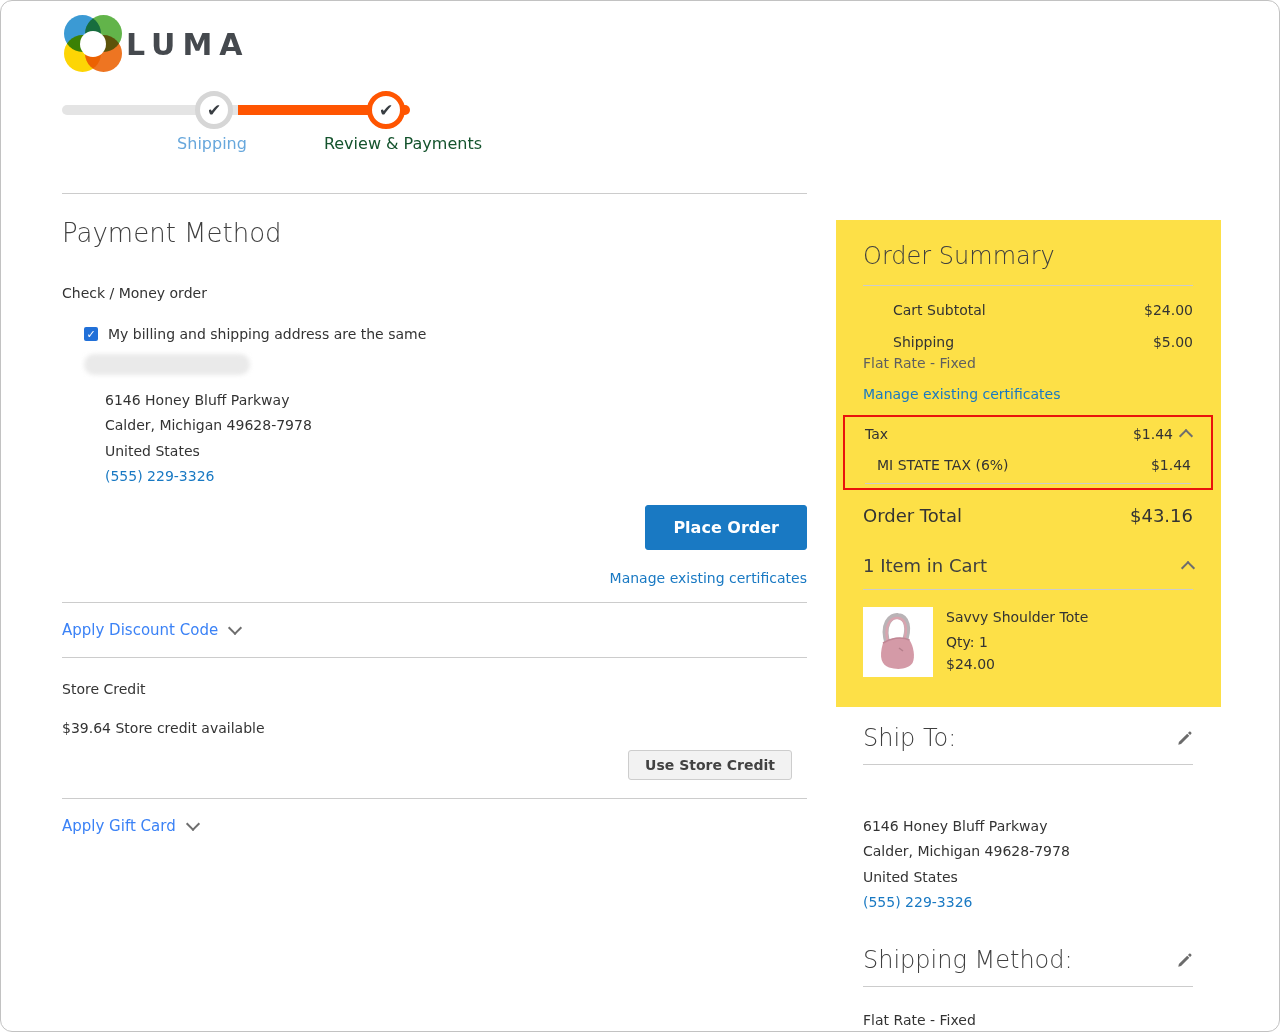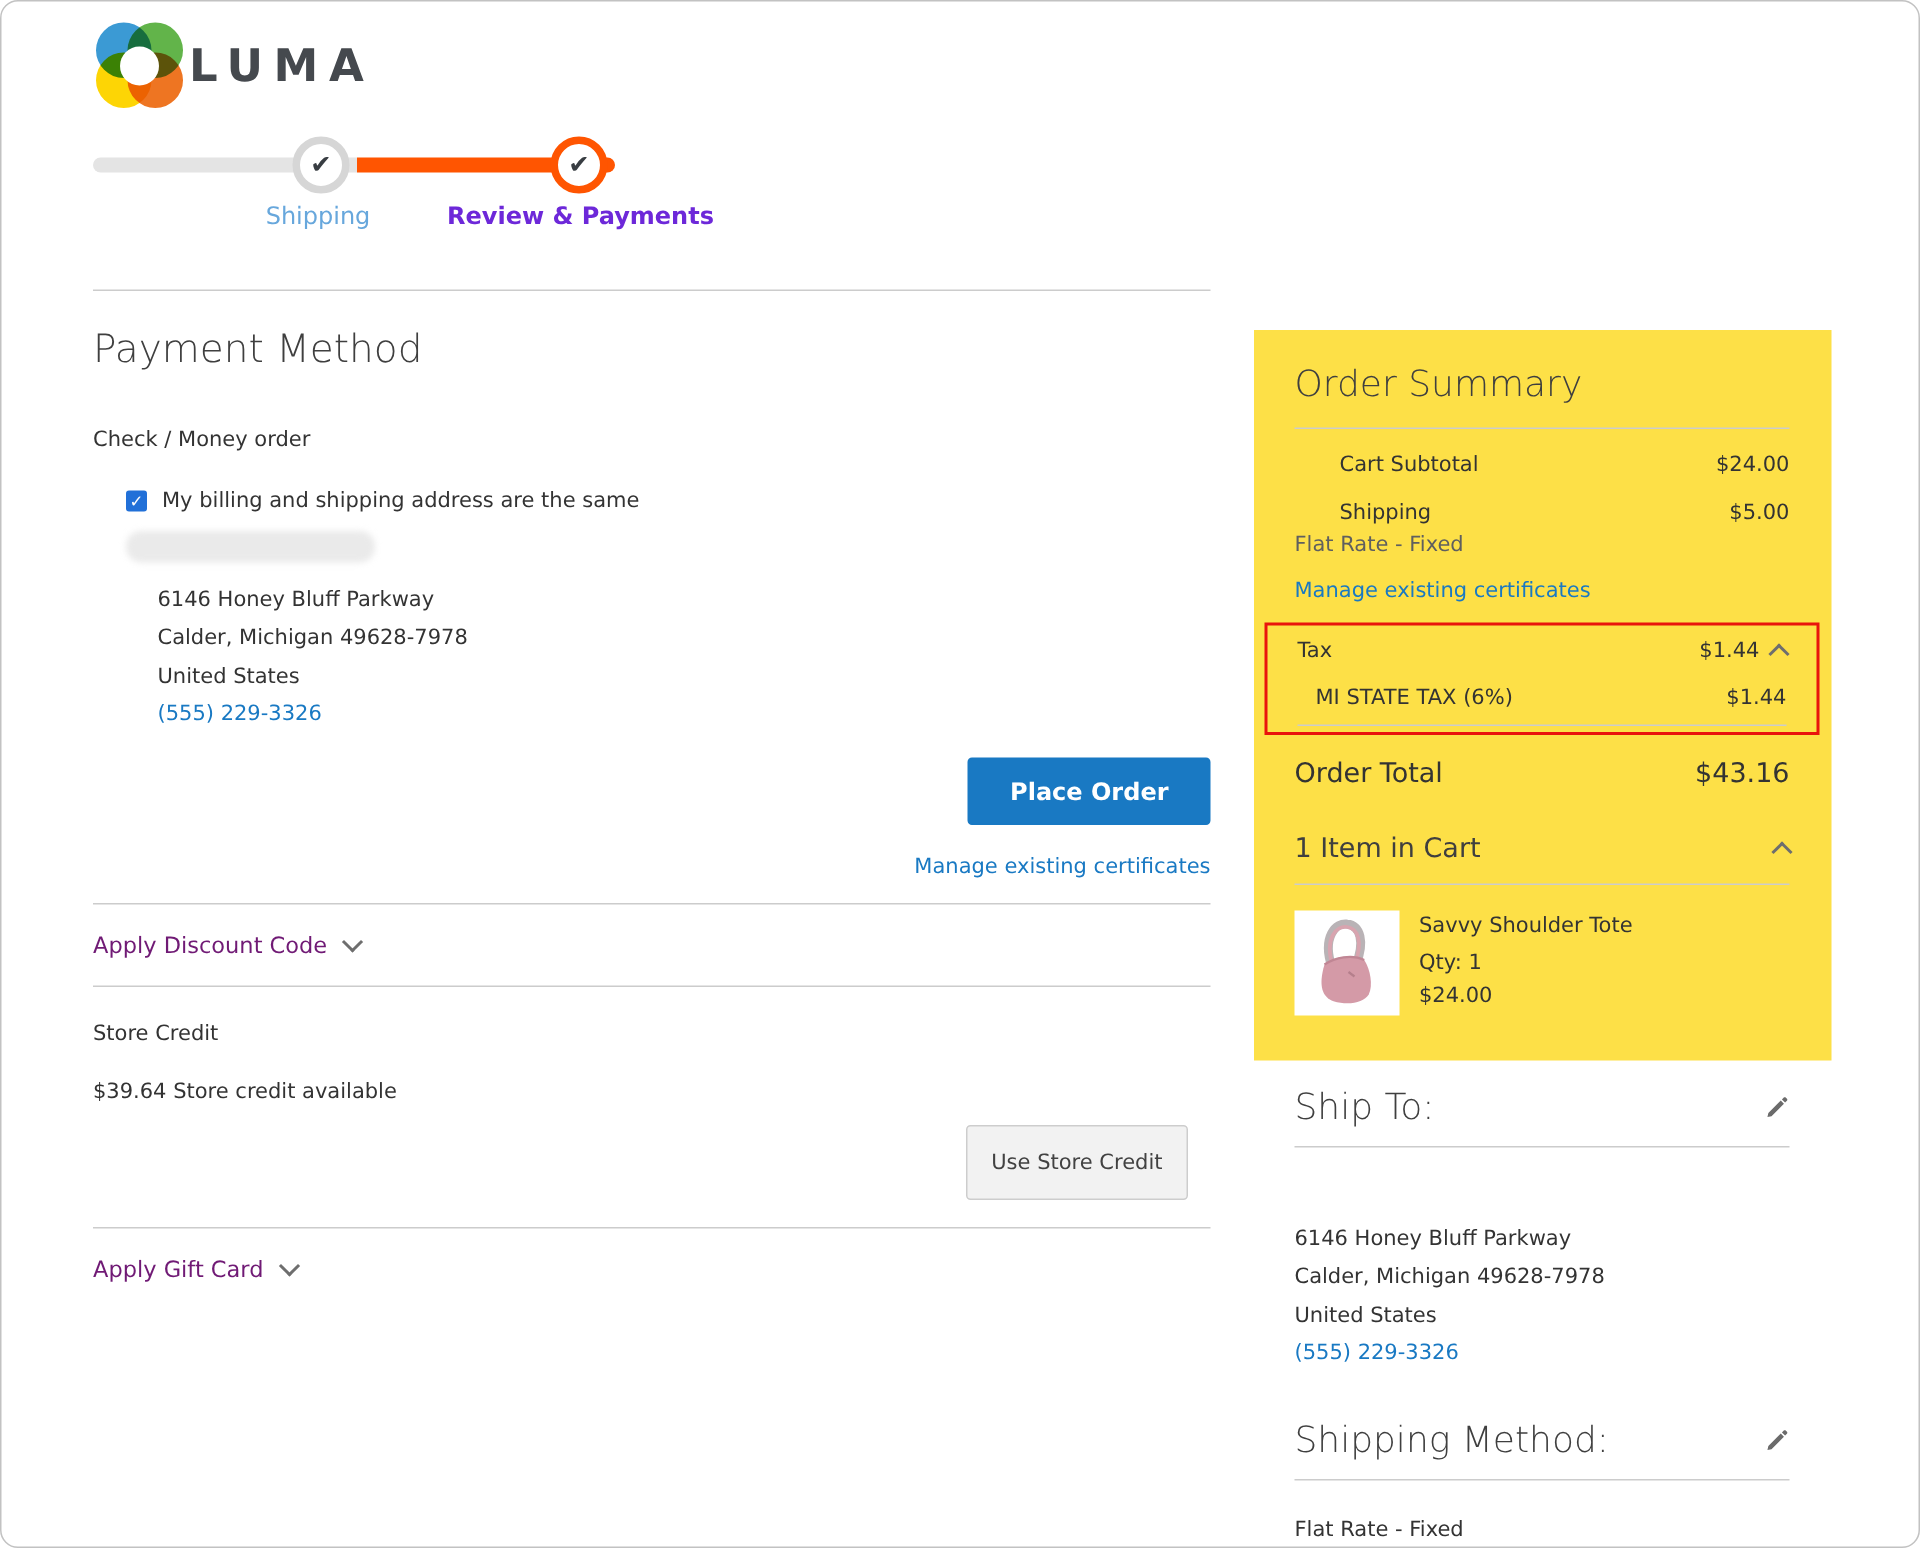--- a/index.html
+++ b/index.html
@@ -31,21 +31,21 @@
   .progress .seg { position:absolute; top:9px; height:10px; }
   .progress .seg.done   { left:0;     width:176px; background:#e4e4e4; border-radius:5px 0 0 5px; }
   .progress .seg.active { left:176px; width:172px; background:#ff5501; border-radius:0 5px 5px 0; }
   .progress .dot { position:absolute; top:-5px; width:28px; height:28px; background:#fff; border-radius:50%;
                    display:flex; align-items:center; justify-content:center; }
   .progress .dot.done   { left:133px; border:5px solid #d6d6d6; }
   .progress .dot.active { left:305px; border:5px solid #ff5501; }
   .progress .dot .check { font-size:17px; font-weight:bold; color:#383d42; line-height:1; }
   .progress .lbl { position:absolute; top:38px; font-size:16px; text-align:center; }
   .progress .lbl.done   { left:72px;  width:156px; color:#67a7dc; }
-  .progress .lbl.active { left:230px; width:190px; color:#6d28d9; font-weight:bold; }
+  .progress .lbl.active { left:230px; width:190px; color:#14532d; font-weight:normal;text-align:right; }
 
   
   .main-col { position:absolute; left:62px; top:193px; width:745px; }
   .rule { border:0; border-top:1px solid #cccccc; margin:0; }
   h1.section-title { font-size:26px; font-weight:300; color:#3f3f3f; margin:24px 0 37px; }
   .method-label { margin:0 0 25px; }
   .billing-row { display:flex; align-items:center; gap:10px; margin:0 0 12px 22px; }
   .cb {
     width:14px; height:14px; background:#2170d8; border-radius:2px; flex:0 0 auto;
     display:flex; align-items:center; justify-content:center;
@@ -55,30 +55,30 @@
   .addr { margin-left:43px; line-height:25.3px; }
   .addr .phone, a.link { color:#1979c3; text-decoration:none; cursor:pointer; }
   .btn-row { text-align:right; margin-top:16px; }
   .btn-primary {
     display:inline-block; background:#1979c3; color:#fff; border:1px solid #1979c3; border-radius:3px;
     font-size:16px; font-weight:bold; padding:12px 27px; cursor:pointer;
     font-family:inherit;
   }
   .link-row { text-align:right; margin-top:20px; }
   .toggle-row { padding:18px 0; display:flex; align-items:center; gap:12px; }
-  .toggle-row .t-label { color:#701a75; font-size:15px; cursor:pointer; }
+  .toggle-row .t-label { color:#3b82f6; font-size:15px; cursor:pointer; }
   .chev { display:inline-block; width:8px; height:8px; border-right:2px solid #6e6e6e; border-bottom:2px solid #6e6e6e; }
   .chev.down { transform:rotate(45deg); margin-top:-4px; }
   .chev.up   { transform:rotate(-135deg); margin-top:4px; }
   .store-credit-title { margin-top:23px; }
   .store-credit-avail { margin-top:23px; }
   .btn-secondary-row { text-align:right; margin:14px 15px 0 0; }
   .btn-secondary {
     display:inline-block; background:#f2f2f2; border:1px solid #cdcdcd; border-radius:3px;
-    color:#424242; font-size:14px; font-weight:normal; padding:16px 16px; cursor:pointer;
+    color:#424242; font-size:14px; font-weight:bold; padding:6px 16px; cursor:pointer;
     font-family:inherit;
   }
   .m18 { margin-top:18px; }
 
   
   .sidebar { position:absolute; left:836px; top:220px; width:385px; box-sizing:border-box; }
   .summary-panel { background:#fde047; padding:22px 28px 30px 27px; box-sizing:border-box; }
   h2.panel-title { font-size:24px; font-weight:300; color:#3f3f3f; margin:0 0 15px; }
   .sum-rule { border:0; border-top:1px solid #cccccc; margin:0 0 13px; }
   .sum-row { display:flex; justify-content:space-between; padding:3px 0;margin-left:30px; }

